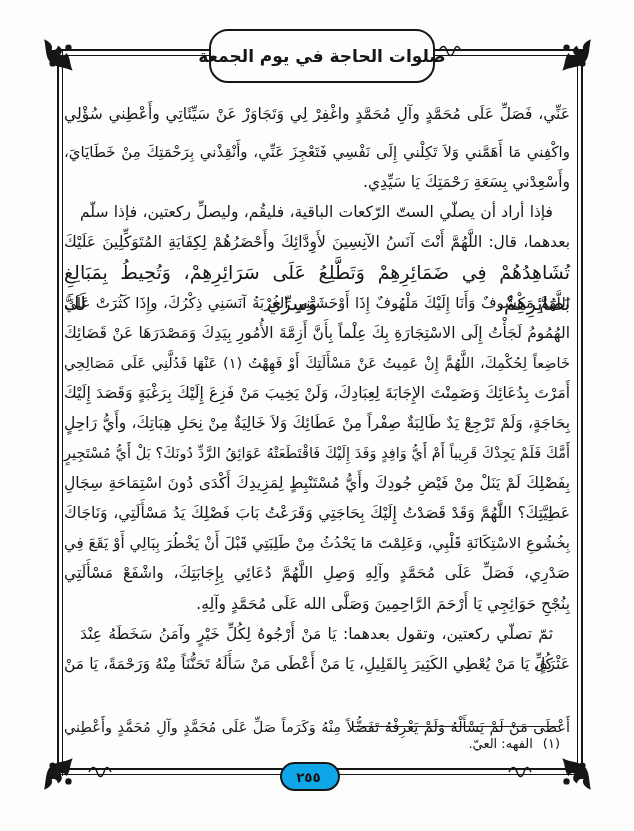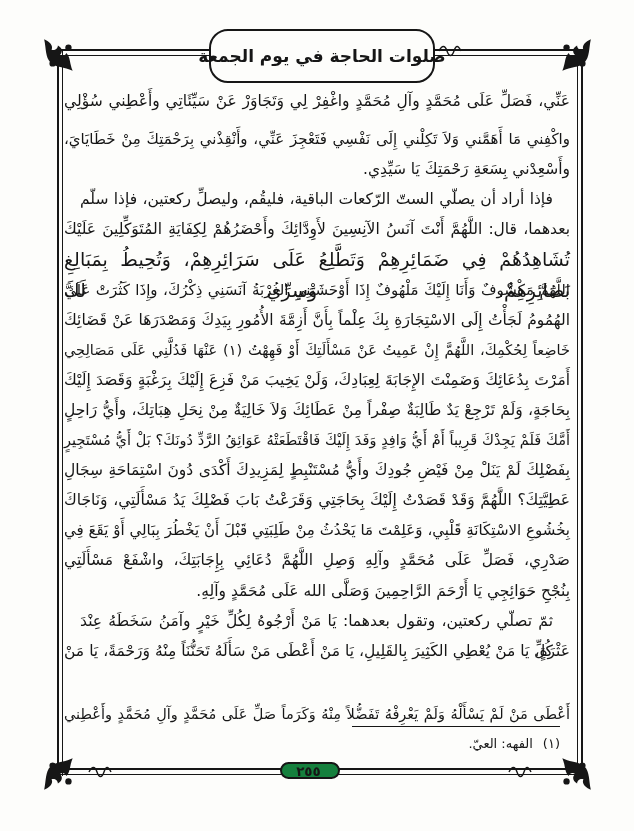--- a/index.html
+++ b/index.html
@@ -33,42 +33,42 @@
     background:#fdfdfb;border:2.2px solid #161616;border-radius:19px;
     display:flex;align-items:center;justify-content:center;
     z-index:3;box-sizing:border-box;
   }
   .title-cartouche .title{
     direction:rtl;font-weight:bold;font-size:17px;white-space:nowrap;
     padding:0 6px;line-height:1;
   }
   
   .body-text{
-    position:absolute;left:64px;top:86px;width:506px;
+    position:absolute;left:64px;top:99px;width:506px;
     direction:rtl;
   }
   .line{
     height:30.1px;line-height:30.1px;
     font-size:15.5px;
     text-align:justify;text-align-last:justify;
     direction:rtl;
     white-space:normal;
   }
   .line.indent{padding-right:17px;margin-left:16px;}
   .line.end{text-align-last:right;}
   
   .footnote-rule{position:absolute;left:352px;width:208px;top:726px;border-top:1.5px solid #161616;}
   .footnote{
     position:absolute;right:74px;top:736px;direction:rtl;font-size:13px;
     display:flex;gap:10px;align-items:baseline;
   }
   
   .pagenum-cartouche{
-    position:absolute;left:280px;top:762px;width:60px;height:17px;
-    background:#15803d;border:2px solid #161616;border-radius:15px;
+    position:absolute;left:280px;top:762px;width:60px;height:29px;
+    background:#0ea5e9;border:2px solid #161616;border-radius:15px;
     display:flex;align-items:center;justify-content:center;
     z-index:3;box-sizing:border-box;
   }
   .pagenum-cartouche .num{font-size:13.5px;font-weight:bold;letter-spacing:3px;padding-right:3px;}
 </style>
 </head>
 <body>
 
 <div class="page">
 

